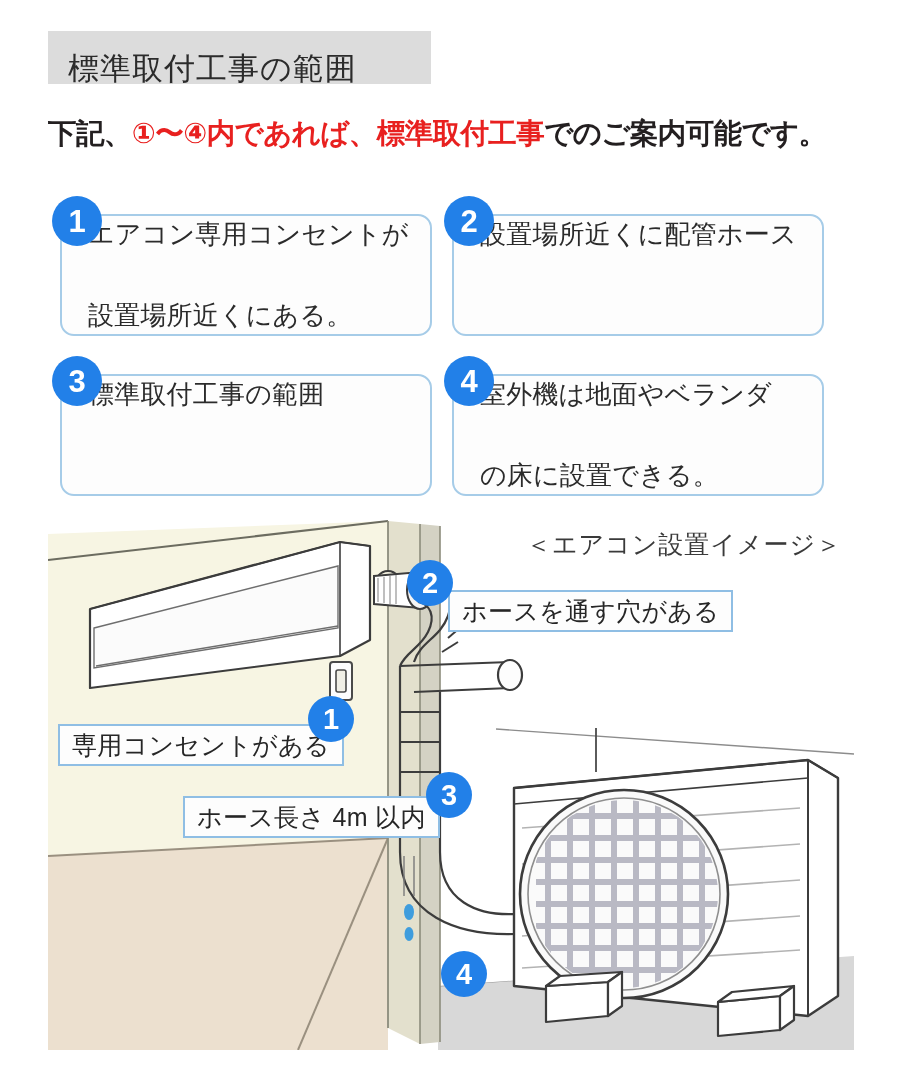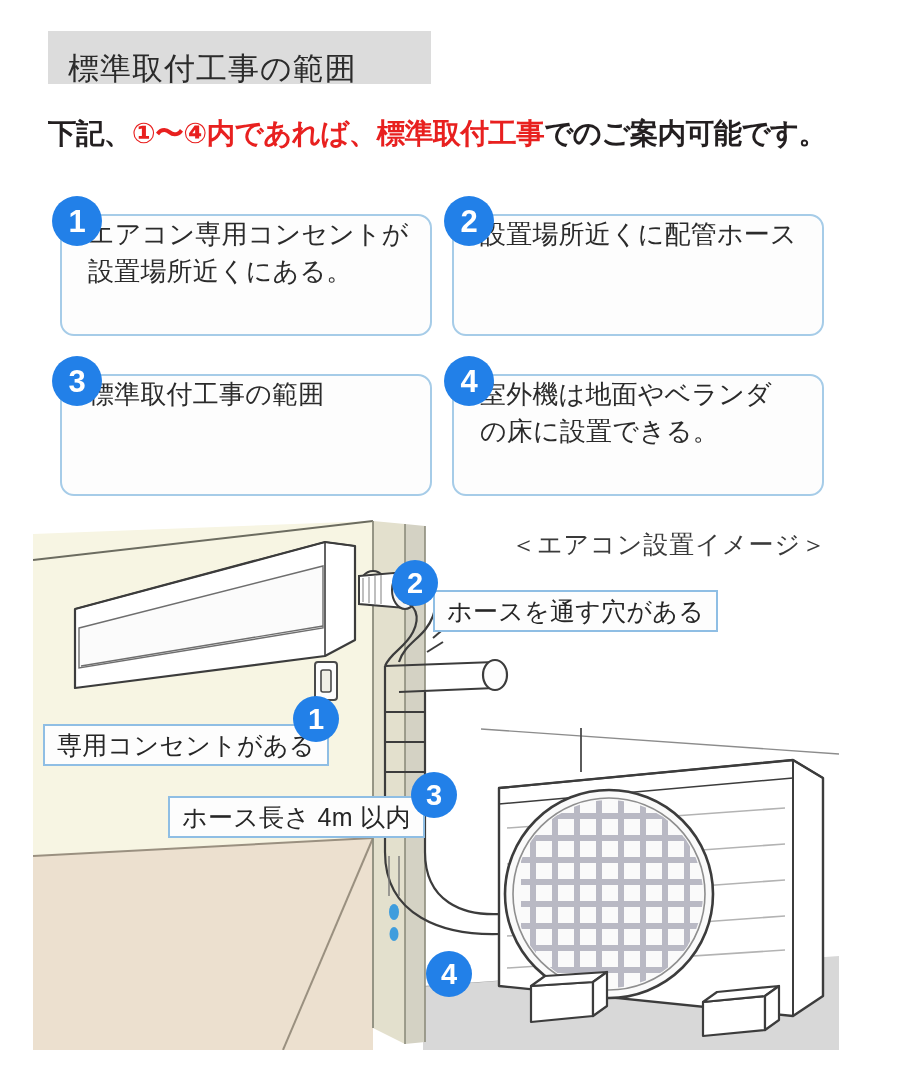--- a/index.html
+++ b/index.html
@@ -78,21 +78,21 @@
     left: 0;
     top: 18px;
     width: 372px;
     height: 122px;
     box-sizing: border-box;
     background: #fdfdfd;
     border: 2px solid #a6cce8;
     border-radius: 14px;
     display: flex;
     flex-direction: column;
-    justify-content: flex-start;
+    justify-content: space-between;
     padding-left: 26px;
   }
   .card-line {
     font-size: 26px;
     line-height: 1.42;
     color: #2b2b2b;
     white-space: nowrap;
     letter-spacing: 0.2px;
   }
 
@@ -113,21 +113,21 @@
     top: 0;
     width: 50px;
     height: 50px;
     font-size: 31px;
     line-height: 1;
   }
 
   
   #illustration {
     position: absolute;
-    left: 33px;
+    left: 48px;
     top: 516px;
     width: 806px;
     height: 534px;
     background: #86efac;
     overflow: hidden;
   }
   #illu-caption {
     position: absolute;
     right: 12px;
     top: 12px;

